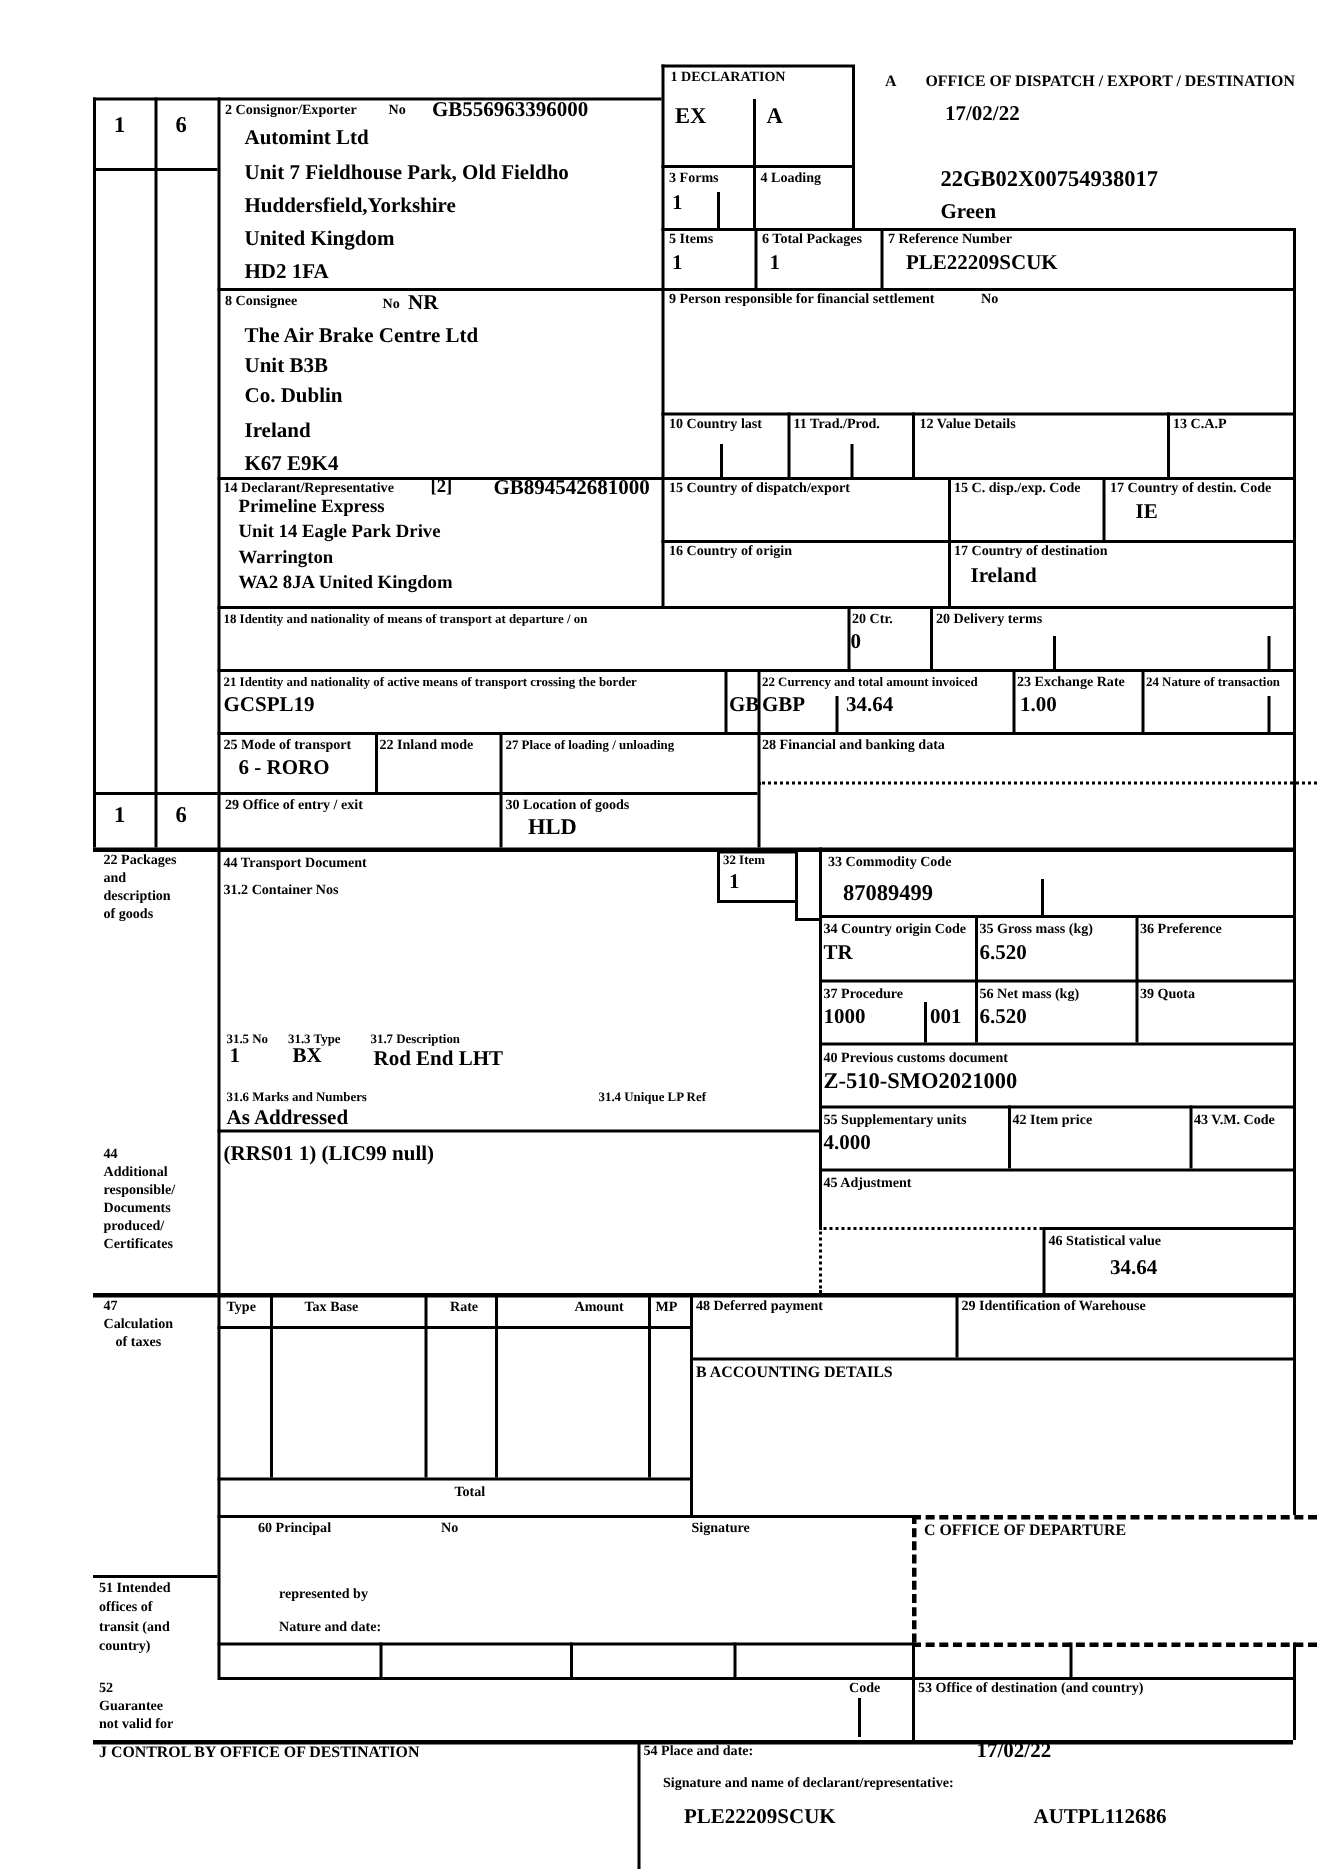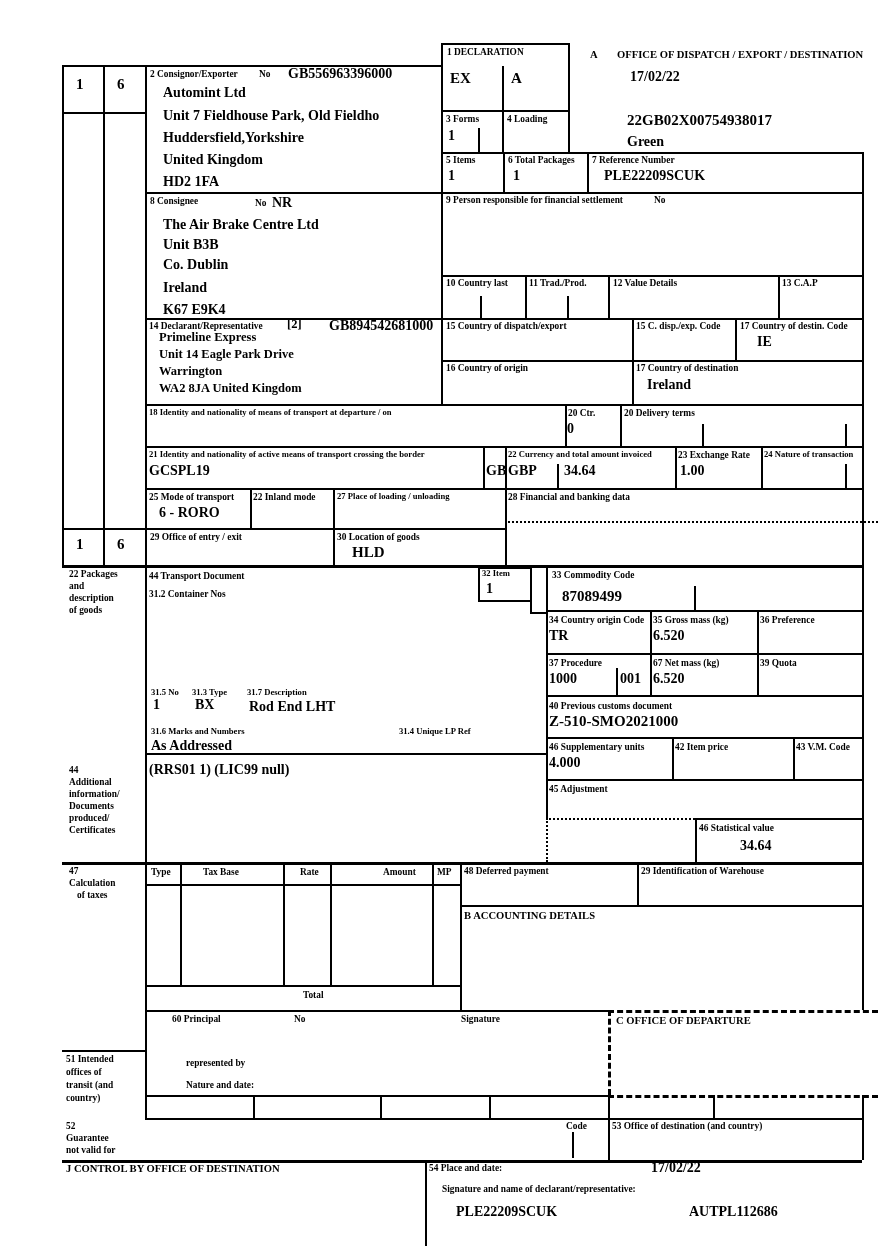--- a/index.html
+++ b/index.html
@@ -221,46 +221,46 @@
   <div class="t s9" style="left:552px;top:570px">33 Commodity Code</div>
   <div class="t s14" style="left:562px;top:588px">87089499</div>
   <div class="t s9" style="left:549px;top:615px">34 Country origin Code</div>
   <div class="t s13" style="left:549px;top:628px">TR</div>
   <div class="t s9" style="left:653px;top:615px">35 Gross mass (kg)</div>
   <div class="t s13" style="left:653px;top:628px">6.520</div>
   <div class="t s9" style="left:760px;top:615px">36 Preference</div>
   <div class="t s9" style="left:549px;top:658px">37 Procedure</div>
   <div class="t s13" style="left:549px;top:671px">1000</div>
   <div class="t s13" style="left:620px;top:671px">001</div>
-  <div class="t s9" style="left:653px;top:658px">67 Net mass (kg)</div>
+  <div class="t s9" style="left:653px;top:658px">56 Net mass (kg)</div>
   <div class="t s13" style="left:653px;top:671px">6.520</div>
   <div class="t s9" style="left:760px;top:658px">39 Quota</div>
   <div class="t s9" style="left:549px;top:701px">40 Previous customs document</div>
   <div class="t s14" style="left:549px;top:713px">Z-510-SMO2021000</div>
-  <div class="t s9" style="left:549px;top:742px">46 Supplementary units</div>
+  <div class="t s9" style="left:549px;top:742px">55 Supplementary units</div>
   <div class="t s13" style="left:549px;top:755px">4.000</div>
   <div class="t s9" style="left:675px;top:742px">42 Item price</div>
   <div class="t s9" style="left:796px;top:742px">43 V.M. Code</div>
   <div class="t s9" style="left:549px;top:784px">45 Adjustment</div>
   <div class="t s9" style="left:699px;top:823px">46 Statistical value</div>
   <div class="t s13" style="left:740px;top:838px">34.64</div>
 
   <div class="t s8" style="left:151px;top:688px">31.5 No</div>
   <div class="t s13" style="left:153px;top:697px">1</div>
   <div class="t s8" style="left:192px;top:688px">31.3 Type</div>
   <div class="t s13" style="left:195px;top:697px">BX</div>
   <div class="t s8" style="left:247px;top:688px">31.7 Description</div>
   <div class="t s13" style="left:249px;top:699px">Rod End LHT</div>
   <div class="t s8" style="left:151px;top:727px">31.6 Marks and Numbers</div>
   <div class="t s13" style="left:151px;top:738px">As Addressed</div>
   <div class="t s8" style="left:399px;top:727px">31.4 Unique LP Ref</div>
 
   <div class="t s9" style="left:69px;top:765px">44</div>
   <div class="t s9" style="left:69px;top:777px">Additional</div>
-  <div class="t s9" style="left:69px;top:789px">information/</div>
+  <div class="t s9" style="left:69px;top:789px">responsible/</div>
   <div class="t s9" style="left:69px;top:801px">Documents</div>
   <div class="t s9" style="left:69px;top:813px">produced/</div>
   <div class="t s9" style="left:69px;top:825px">Certificates</div>
   <div class="t s13" style="left:149px;top:762px">(RRS01 1) (LIC99 null)</div>
 
   <div class="t s9" style="left:69px;top:866px">47</div>
   <div class="t s9" style="left:69px;top:878px">Calculation</div>
   <div class="t s9" style="left:77px;top:890px">of taxes</div>
   <div class="t s9" style="left:151px;top:867px">Type</div>
   <div class="t s9" style="left:203px;top:867px">Tax Base</div>

